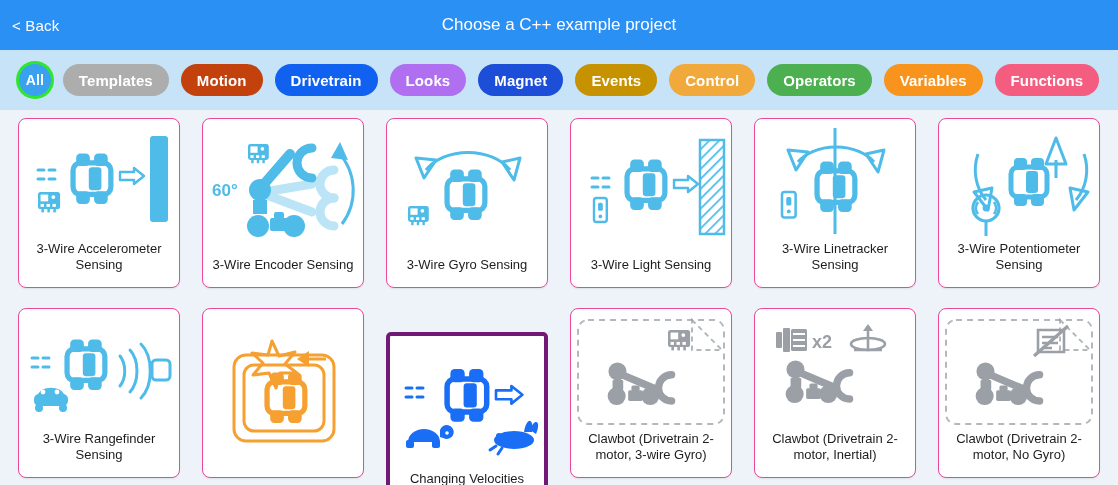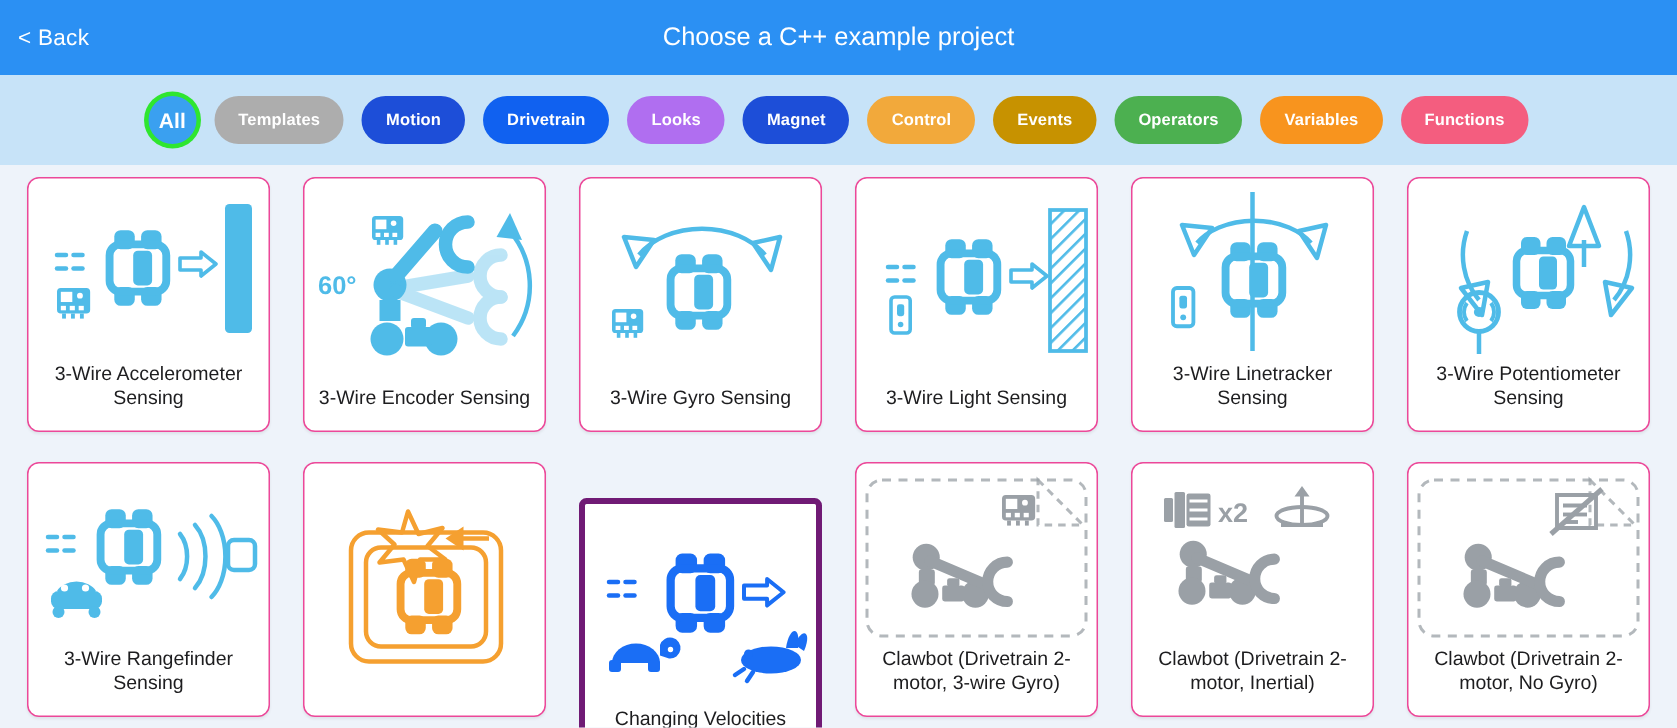--- a/index.html
+++ b/index.html
@@ -45,21 +45,21 @@
     gap: 12px;
   }
   .pill {
     height: 32px;
     padding: 0 16px;
     border-radius: 16px;
     display: flex;
     align-items: center;
     justify-content: center;
     color: #ffffff;
-    font-size: 11px;
+    font-size: 15px;
     font-weight: bold;
     letter-spacing: .1px;
     cursor: pointer;
     user-select: none;
     white-space: nowrap;
     flex: none;
   }
   .pill.circle {
     width: 32px;
     padding: 0;
@@ -124,37 +124,37 @@
   <div class="header-title">Choose a C++ example project</div>
 </div>
 
 <div class="filterbar" id="filterbar">
     <div class="pill circle selected" style="background: rgb(58, 160, 240);">
       <span>All</span>
     </div>
     <div class="pill" style="background: rgb(173, 173, 173);">
       <span>Templates</span>
     </div>
-    <div class="pill" style="background: #1d4ed8; align-items: center;">
+    <div class="pill" style="background: #c2410c; align-items: center;">
       <span>Motion</span>
     </div>
     <div class="pill" style="background: rgb(16, 97, 240);">
       <span>Drivetrain</span>
     </div>
     <div class="pill" style="background: rgb(176, 110, 240);">
       <span>Looks</span>
     </div>
     <div class="pill" style="background: #1d4ed8;">
       <span>Magnet</span>
     </div>
+    <div class="pill" style="background: rgb(199, 146, 0);">
+      <span>Events</span>
+    </div>
     <div class="pill" style="background: rgb(242, 169, 59);">
       <span>Control</span>
-    </div>
-    <div class="pill" style="background: rgb(199, 146, 0);">
-      <span>Events</span>
     </div>
     <div class="pill" style="background: rgb(76, 176, 80);">
       <span>Operators</span>
     </div>
     <div class="pill" style="background: rgb(248, 148, 30);">
       <span>Variables</span>
     </div>
     <div class="pill" style="background: rgb(244, 93, 127);">
       <span>Functions</span>
     </div>

